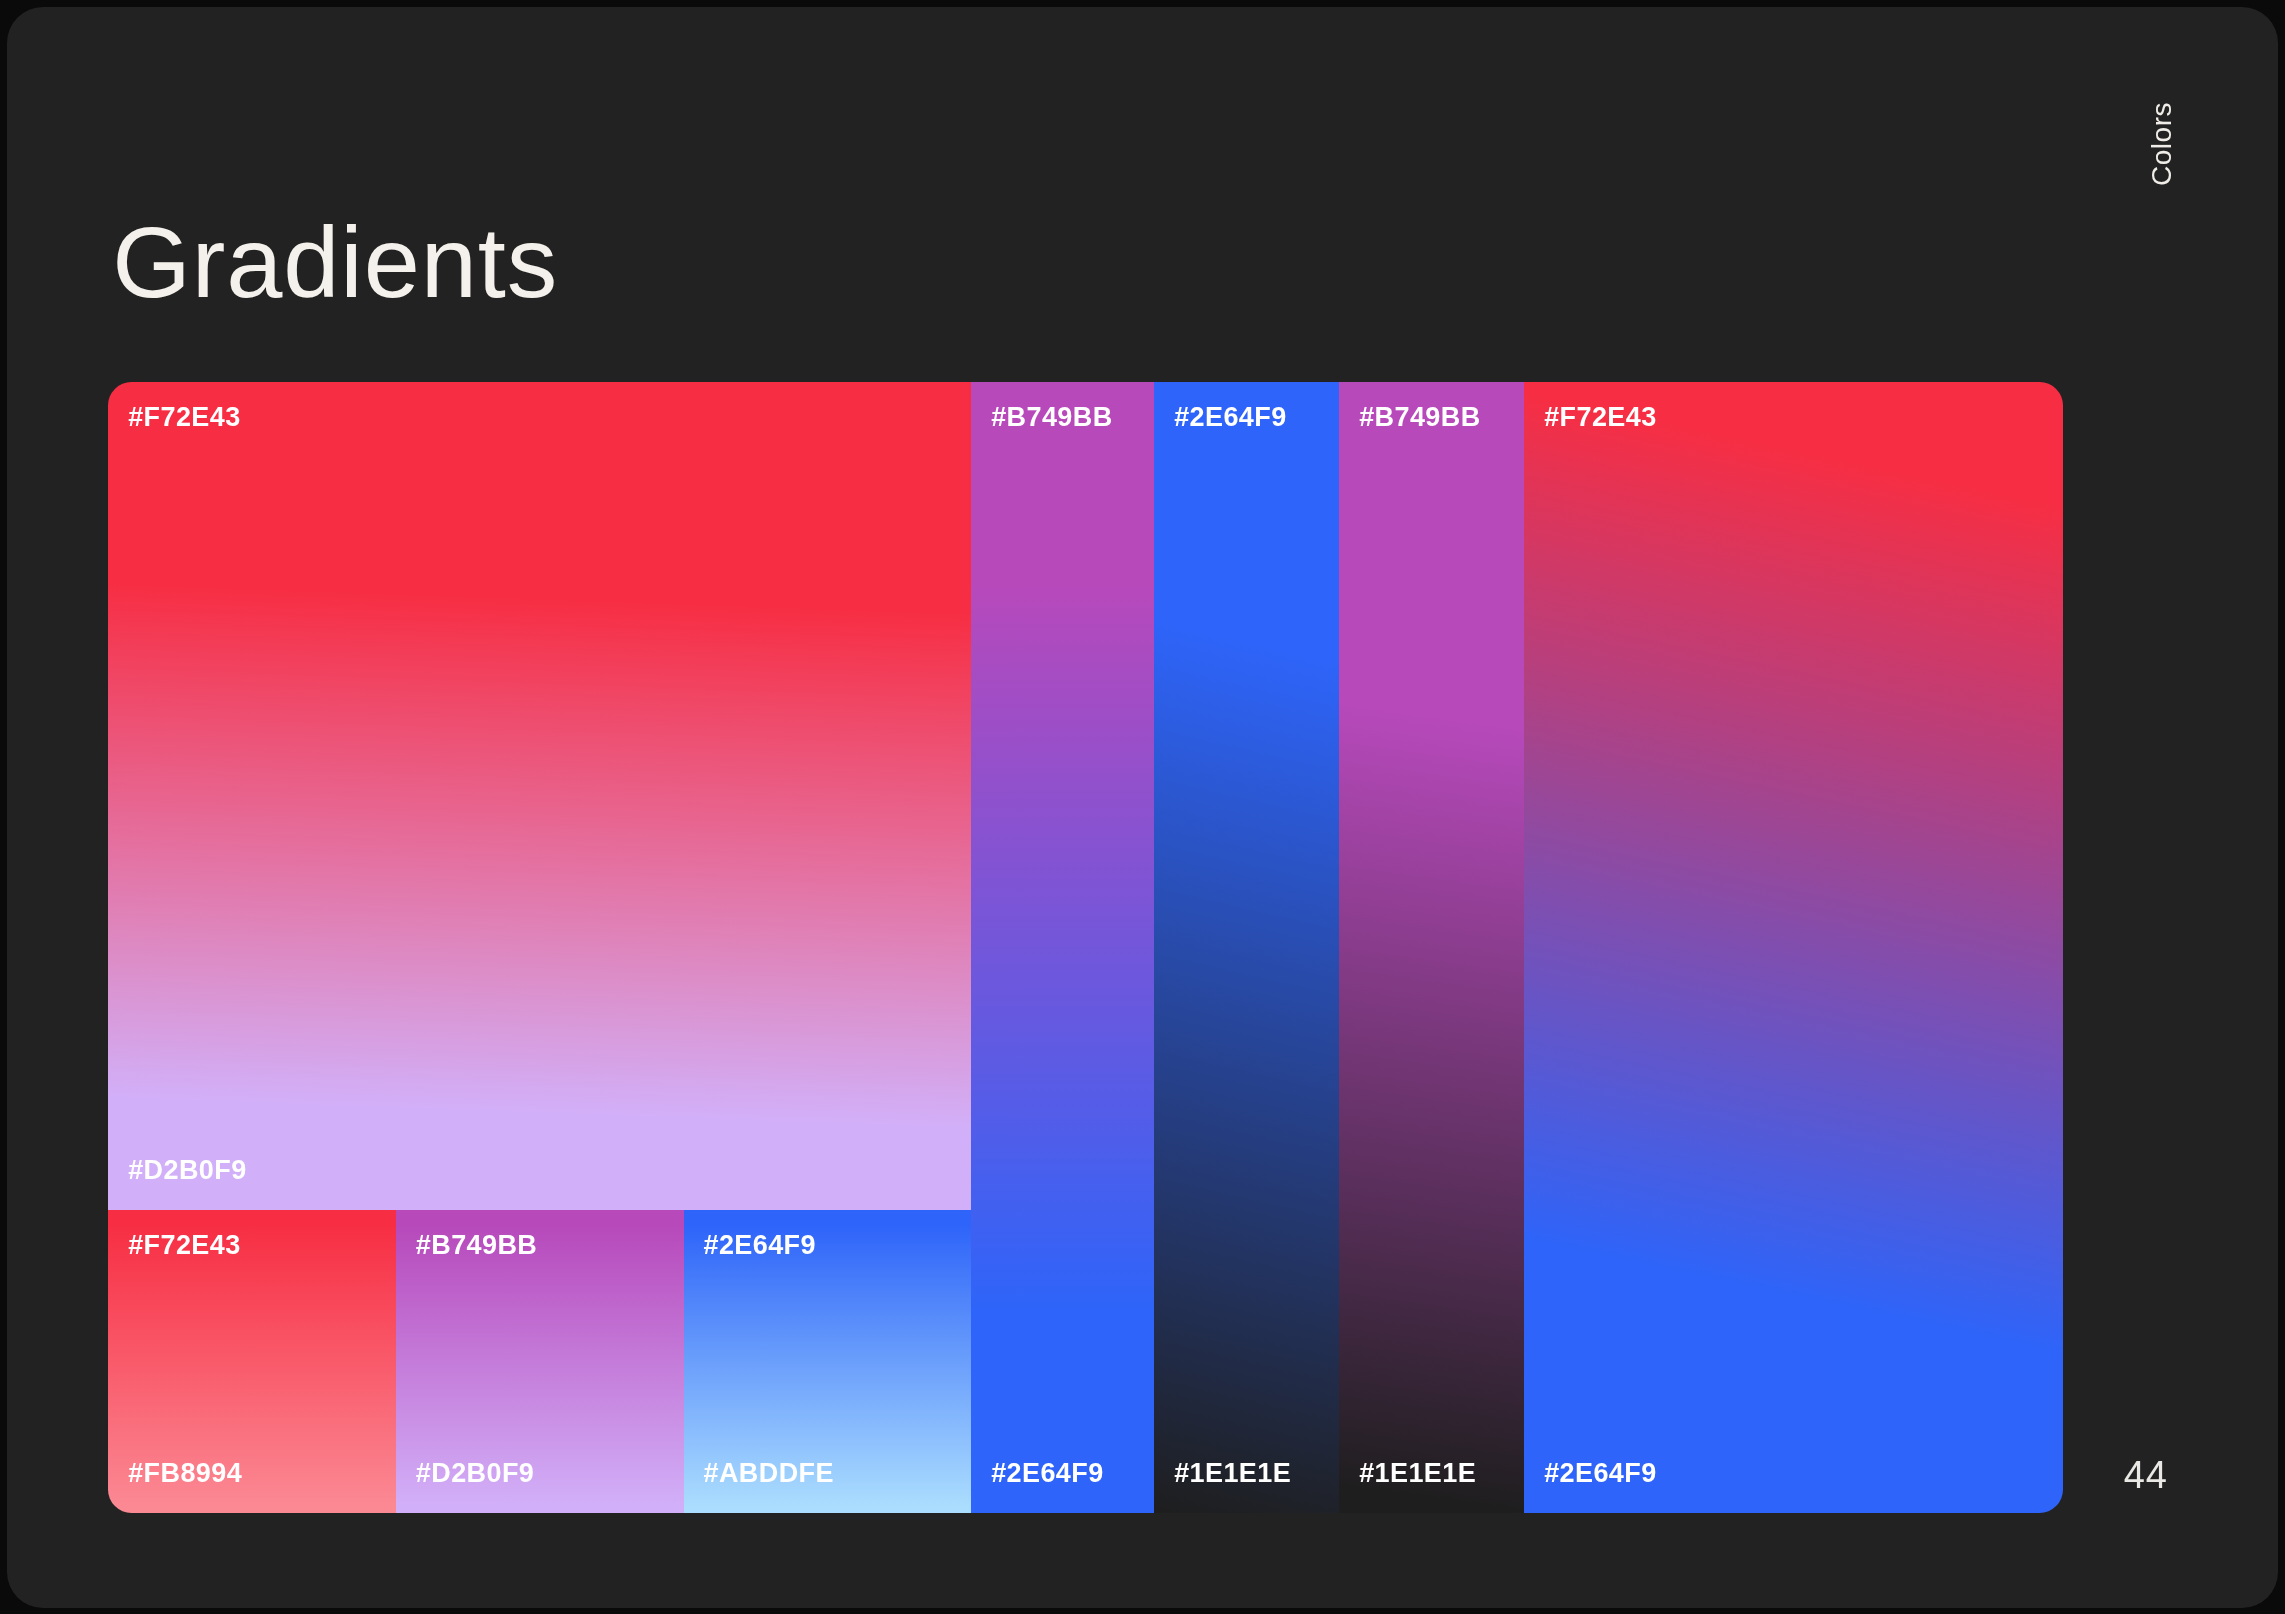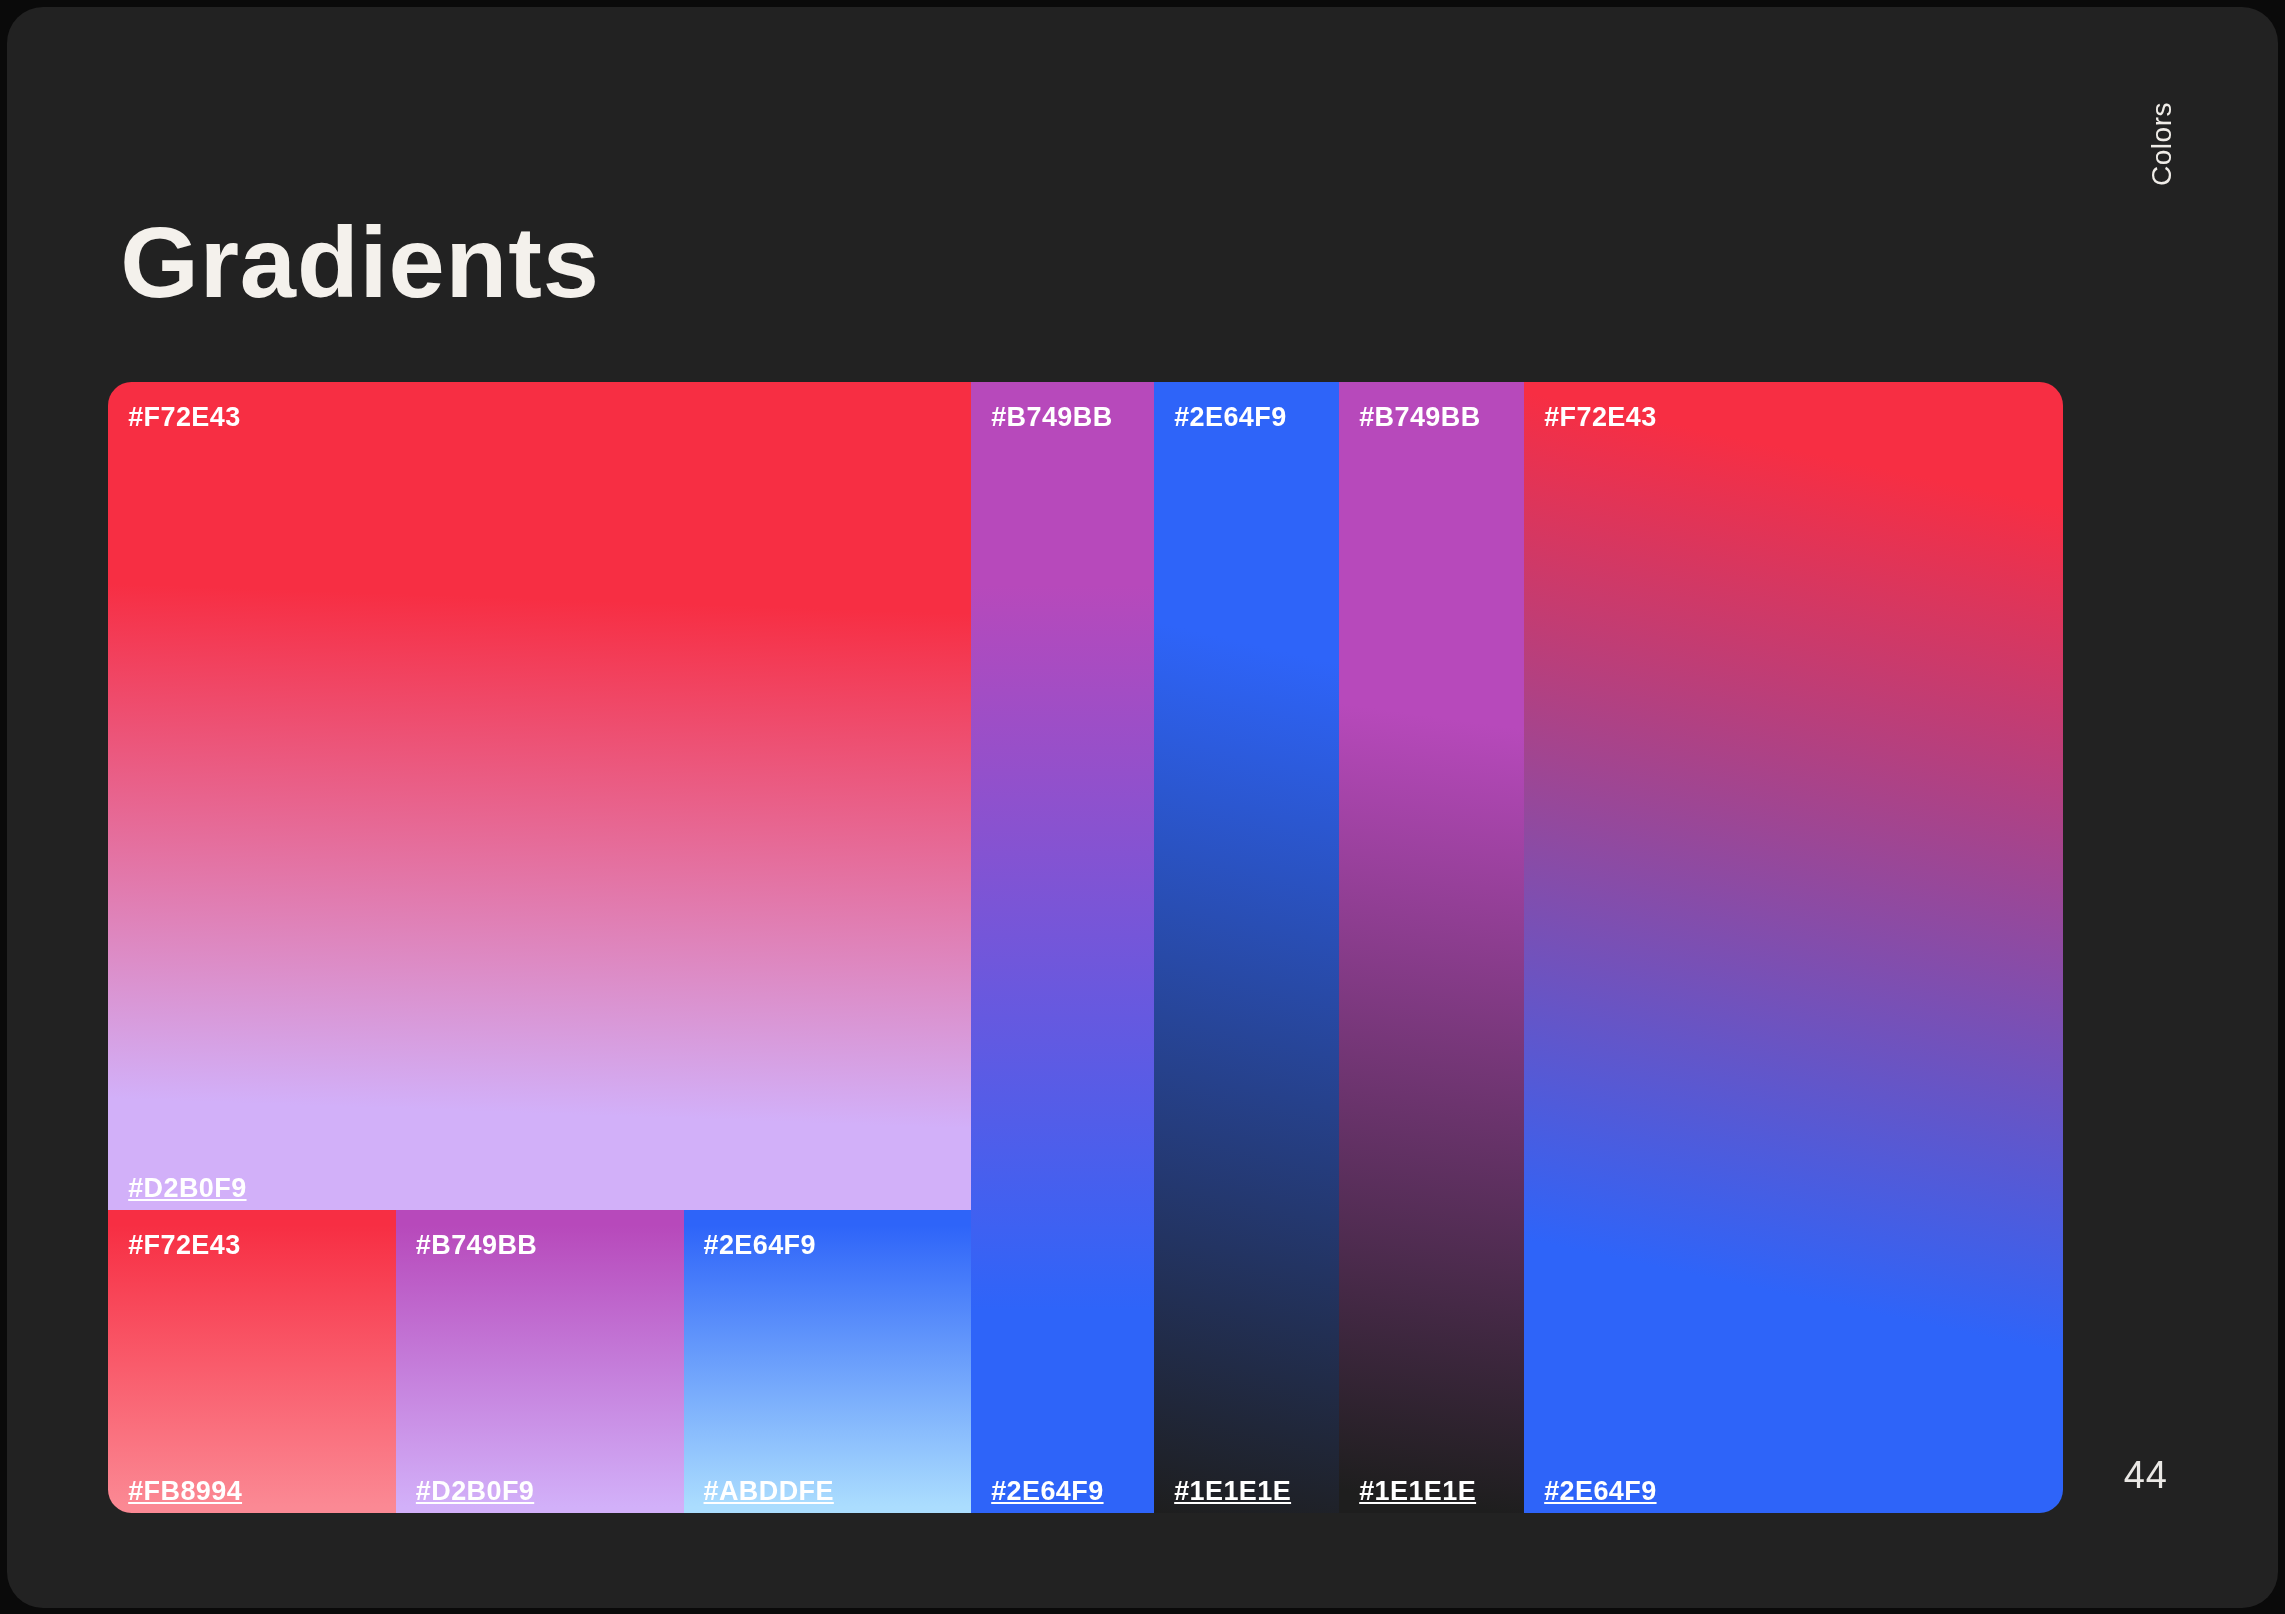--- a/index.html
+++ b/index.html
@@ -8,22 +8,22 @@
     background:#0a0a0a;
     font-family:"Liberation Sans", sans-serif;
     position:relative;overflow:hidden;
   }
   .frame{
     position:absolute;inset:7.2px;
     background:#222222;
     border-radius:36px;
   }
   .title{
-    position:absolute;left:113px;top:132px;
-    font-size:101px;font-weight:700;letter-spacing:0.9px;
+    position:absolute;left:105px;top:132px;
+    font-size:101px;font-weight:400;letter-spacing:0.9px;
     color:#F4F1EC;line-height:1.1;
   }
   .side-label{
     position:absolute;right:100px;top:95px;
     writing-mode:vertical-rl;transform:rotate(180deg);
     font-size:28px;font-weight:400;letter-spacing:0.5px;
     color:#F0EDE8;
   }
   .page-number{
     position:absolute;right:110px;top:1447px;
@@ -45,21 +45,21 @@
   .col-1{width:183px;}
   .col-2{width:185px;}
   .col-3{width:185px;}
   .col-4{flex:1;}
   .lbl{
     position:absolute;left:20px;
     font-size:27px;font-weight:600;letter-spacing:0.4px;
     color:#FFFFFF;white-space:nowrap;
   }
   .lbl-top{top:20px;}
-  .lbl-bottom{bottom:6px;text-decoration:underline;}
+  .lbl-bottom{bottom:24px;}
 </style>
 </head>
 <body>
 
 <div class="frame">
 
   <h1 class="title">Gradients</h1>
 
   <div class="side-label">Colors</div>
 

